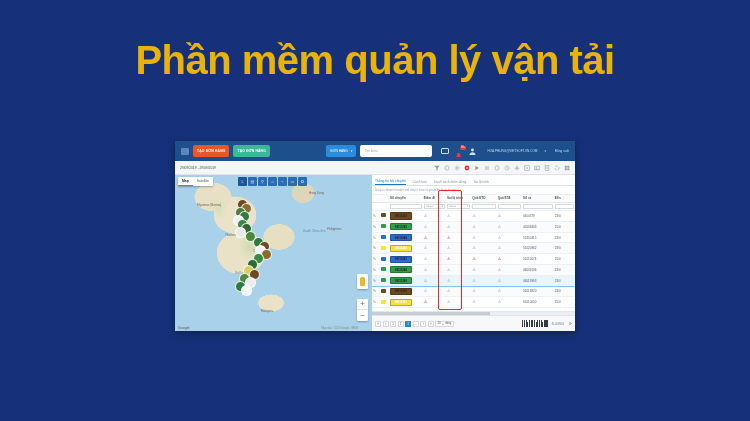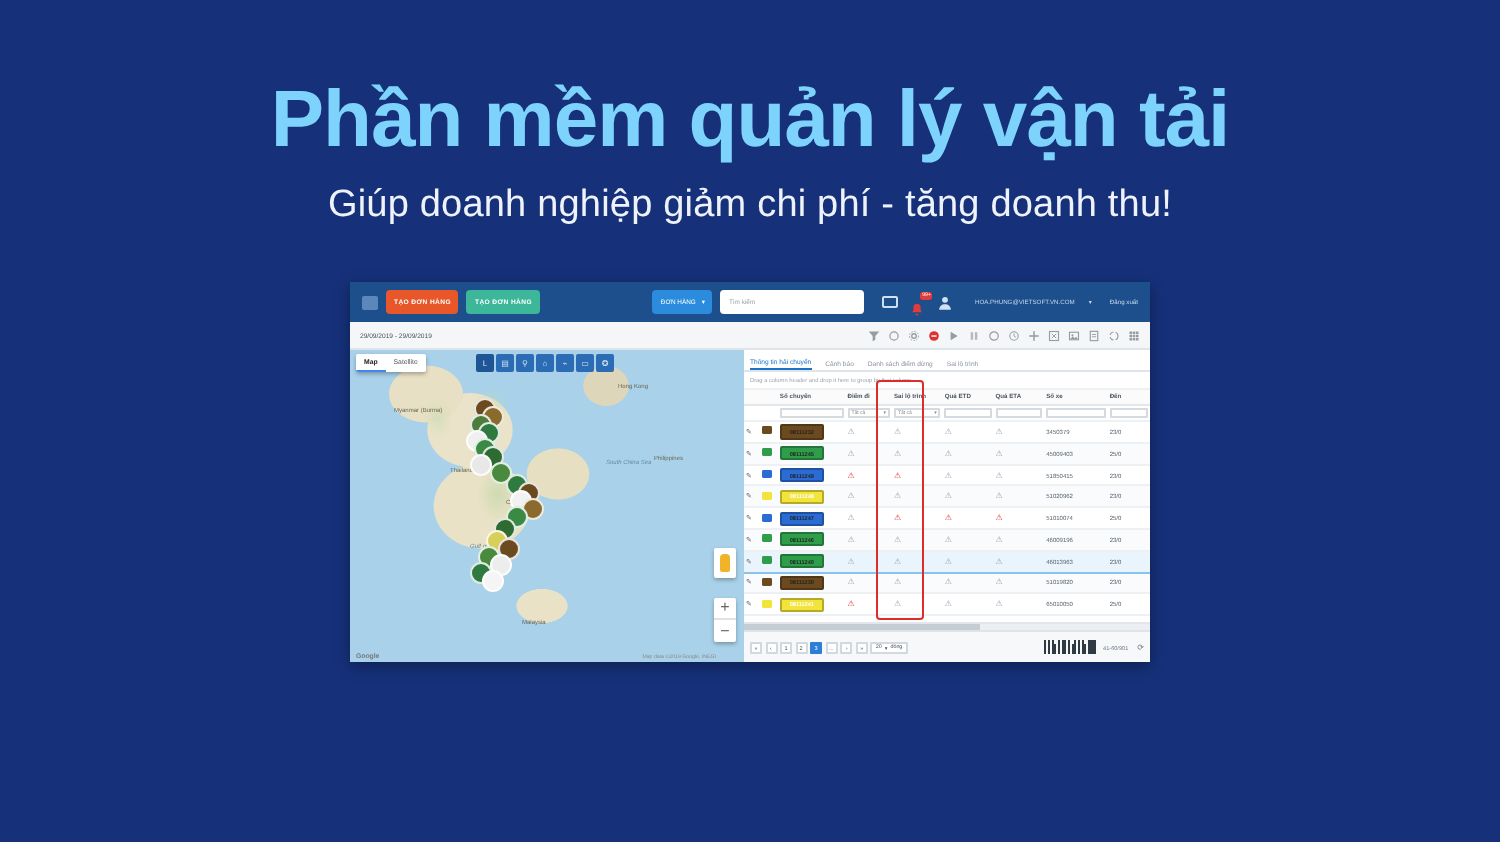--- a/index.html
+++ b/index.html
@@ -7,21 +7,21 @@
     width: 750px; height: 421px;
     overflow: hidden;
     background: #16317a;
     font-family: "Liberation Sans", sans-serif;
   }
   .page { position: relative; width: 750px; height: 421px; background: #16317a; }
 
   
   .hero { position: absolute; top: 38px; left: 0; width: 750px; text-align: center; }
   .hero-title {
-    font-size: 40px; font-weight: bold; color: #7dd3fc;
+    font-size: 40px; font-weight: bold; color: #eab308;
     letter-spacing: -0.5px; line-height: 1.12; white-space: nowrap;
   }
   .hero-sub {
     margin-top: 9px; font-size: 19px; color: #eef3fb; font-weight: 400;
     letter-spacing: 0.1px; white-space: nowrap;
   }
 
   
   .shot {
     position: absolute; left: 175px; top: 141px;
@@ -192,21 +192,20 @@
   .barcode i.b3 { width: .8px; height: 5px; }
   .refresh { font-size: 4px; color: #6b7680; margin-left: 3px; }
 </style>
 </head>
 <body>
 
 <div class="page">
 
   <div class="hero">
     <div class="hero-title">Phần mềm quản lý vận tải</div>
-    <div class="hero-sub">Giúp doanh nghiệp giảm chi phí - tăng doanh thu!</div>
   </div>
 
   <div class="shot">
 
     <div class="navbar">
       <div class="burger"></div>
       <div class="btn-pill btn-orange">TẠO ĐƠN HÀNG</div>
       <div class="btn-pill btn-teal">TẠO ĐƠN HÀNG</div>
       <div class="nav-spacer"></div>
       <div class="nav-select">

